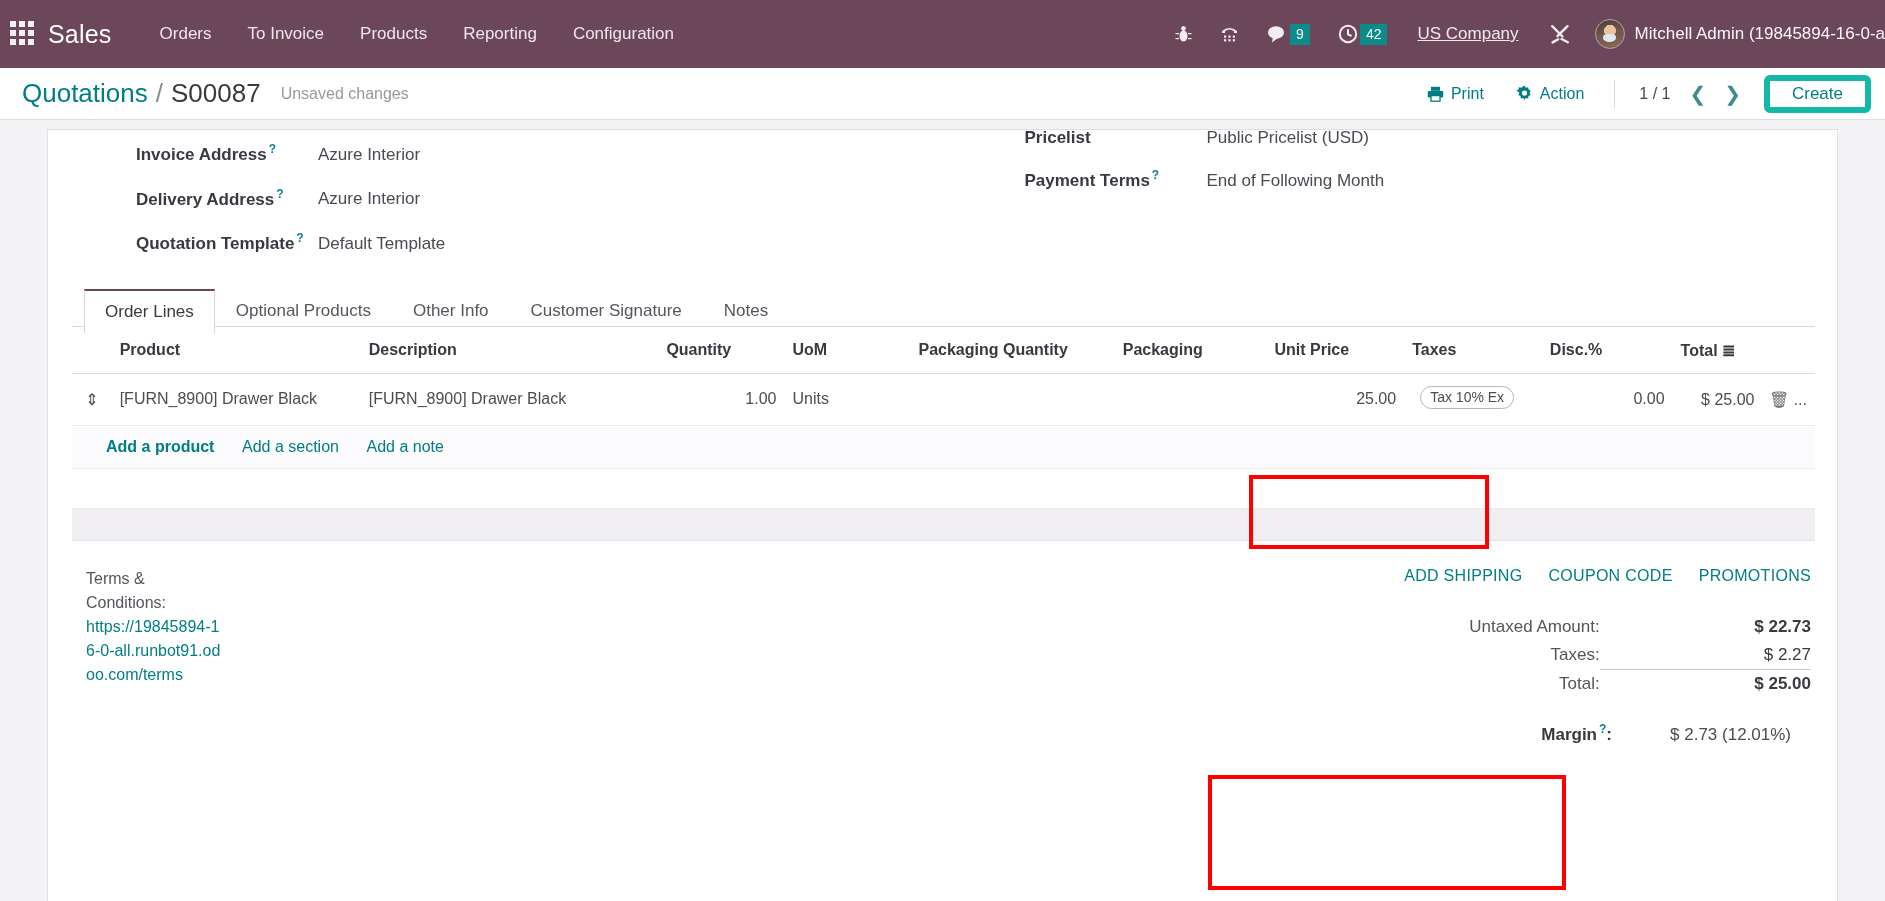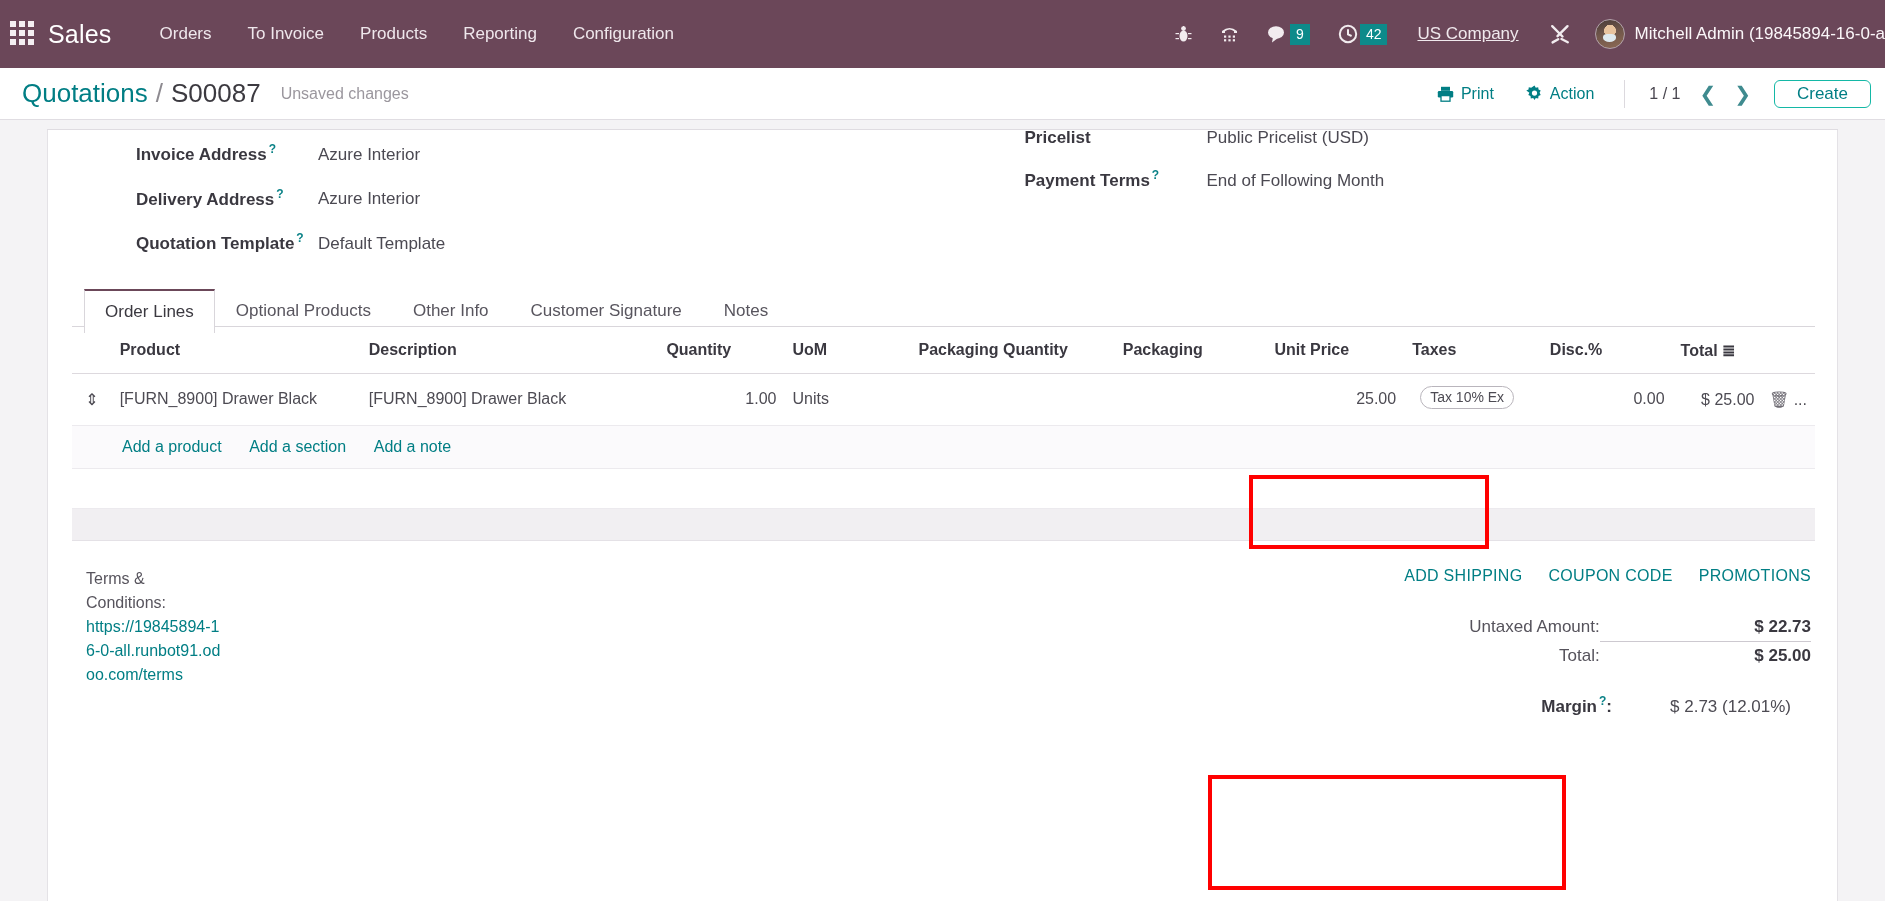--- a/index.html
+++ b/index.html
@@ -107,21 +107,21 @@
 
   .cp-right { margin-left: auto; display: flex; align-items: center; }
   .cp-btn {
     display: flex; align-items: center; gap: 7px;
     color: #017e84; font-size: 16px; padding: 0 16px; cursor: pointer;
   }
   .cp-divider { width: 1px; height: 28px; background: #dcd9de; margin: 0 14px; }
   .pager-count { font-size: 16px; color: #4a4750; padding: 0 10px; }
   .pager-arrow { color: #3f8b8f; font-size: 20px; padding: 0 9px; cursor: pointer; line-height: 1; }
   .create-btn {
-    border: 1px solid #14b8a6;
+    border: 6px solid #14b8a6;
     color: #017e84;
     background: #fff;
     font-size: 17px;
     padding: 3px 22px;
     margin-left: 14px;
     cursor: pointer;
     border-radius: 6px;
   }
 
   
@@ -447,21 +447,21 @@
             </td>
             <td class="ta-r">0.00</td>
             <td class="ta-r">
               <span>$ 25.00</span>
               <span class="trash">🗑</span>
               <span>...</span>
             </td>
           </tr>
           <tr class="addrow">
             <td colspan="11">
-              <span class="addlink" style="margin-left:42px;">Add a product</span>
+              <span class="addlink" style="margin-left:26px;font-weight:bold;">Add a product</span>
               <span class="addlink">Add a section</span>
               <span class="addlink">Add a note</span>
             </td>
           </tr>
         </tbody>
       </table>
 
       <div class="blank-band"></div>
       <div class="grey-band"></div>
     </div>
@@ -480,20 +480,24 @@
         </div>
 
         <div class="totals">
           <table>
             <tbody>
                 <tr>
               <td class="tl">Untaxed Amount:</td>
               <td class="tv bold">$ 22.73</td>
             </tr>
             <tr>
+              <td class="tl">Taxes:</td>
+              <td class="tv">$ 2.27</td>
+            </tr>
+            <tr>
               <td class="tl">Total:</td>
               <td class="tv bold rule-cell">$ 25.00</td>
             </tr>
           </tbody>
             </table>
         </div>
 
         <div class="margin-row">
           <span class="margin-label"><span>Margin</span><span class="tip">?</span><span>:</span></span>
           <span class="margin-value">$ 2.73 (12.01%)</span>

